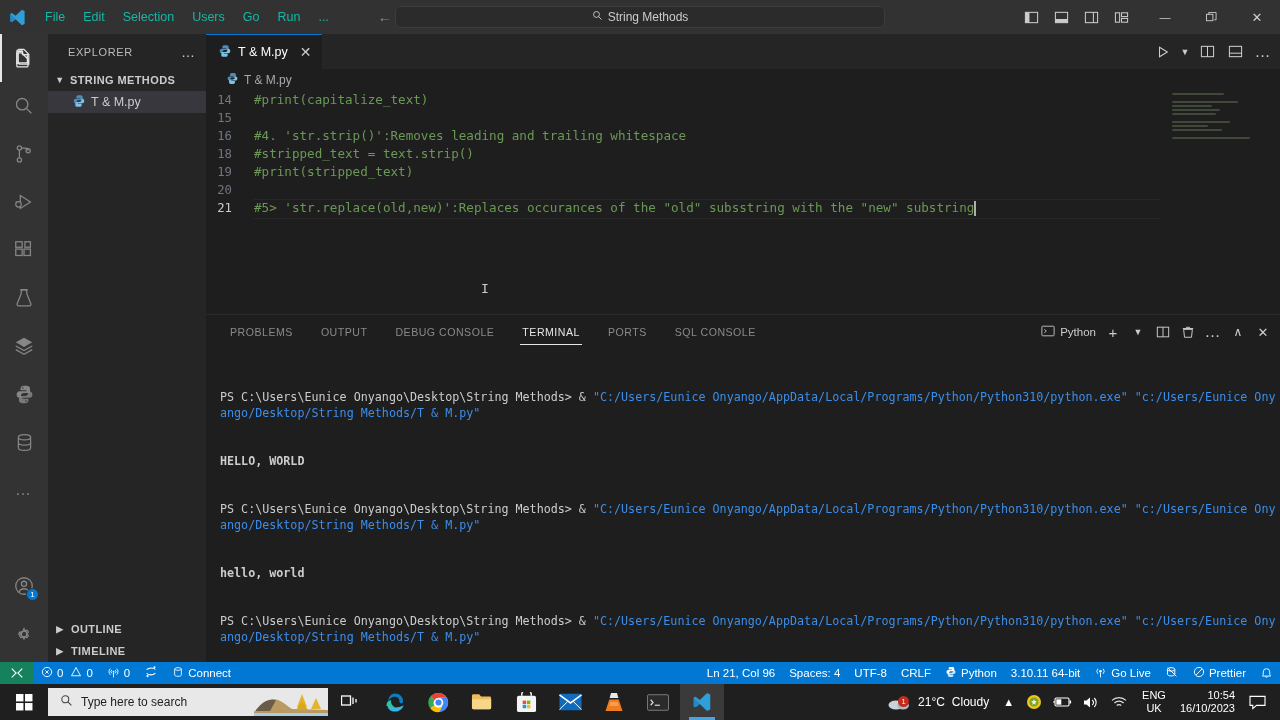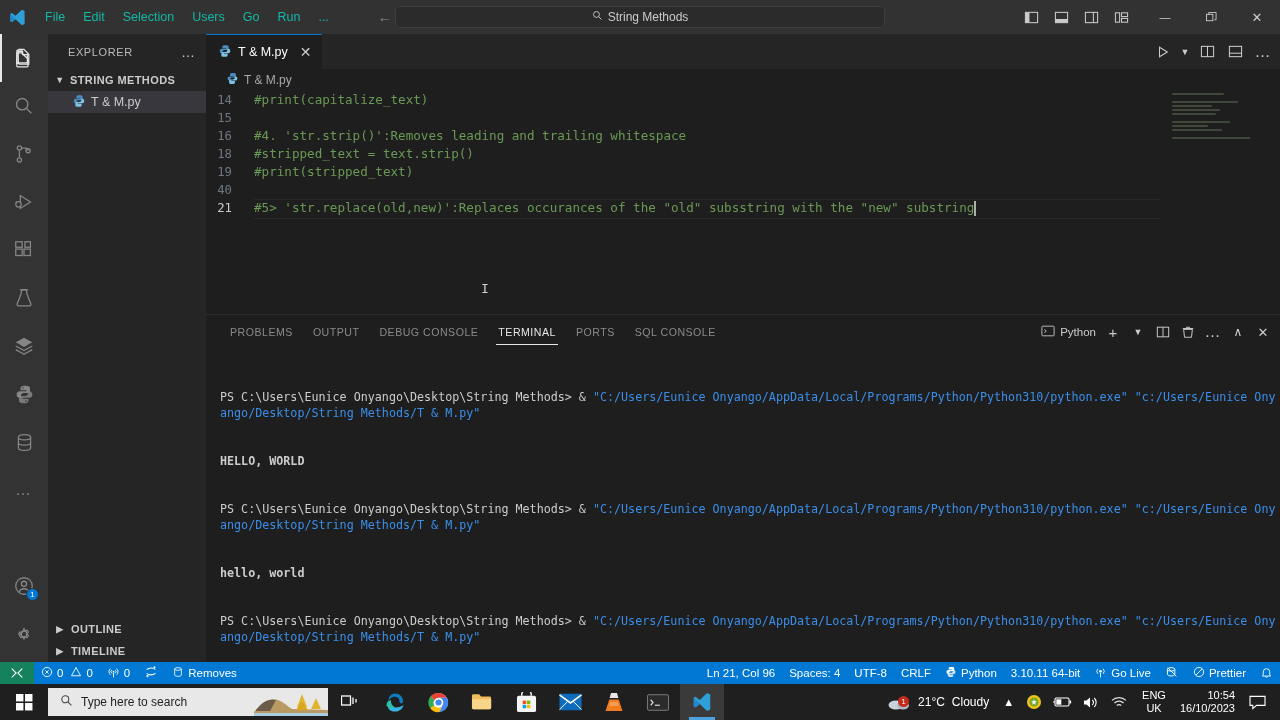--- a/index.html
+++ b/index.html
@@ -157,21 +157,21 @@
   .mm-line { height: 2px; margin-bottom: 2px; border-radius: 1px; }
 
   
   .panel {
     position: absolute; left: 206px; top: 314px; width: 1074px; height: 348px;
     background: #1e1e1e;
     border-top: 1px solid #2b2b2b;
   }
   .panel-tabs {
     height: 34px; display: flex; align-items: flex-end;
-    padding-left: 14px; gap: 0;
+    padding-left: 14px; gap: 8px;
     position: relative;
   }
   .panel-tab {
     font-size: 10.6px; letter-spacing: 0.5px; color: #8a8a8a;
     padding: 0 10px; height: 34px; display: flex; align-items: center;
     position: relative;
   }
   .panel-tab.active { color: #e7e7e7; }
   .panel-tab.active::after {
     content: ""; position: absolute; left: 8px; right: 8px; bottom: 4px; height: 1px;
@@ -480,21 +480,21 @@
         </div>
         <div class="code-line">
           <span class="lineno">18</span>
           <span class="linetext">#stripped_text = text.strip()</span>
         </div>
         <div class="code-line">
           <span class="lineno">19</span>
           <span class="linetext">#print(stripped_text)</span>
         </div>
         <div class="code-line">
-          <span class="lineno">40</span>
+          <span class="lineno">20</span>
           <span class="linetext"></span>
         </div>
         <div class="code-line cur">
           <span class="lineno">21</span>
           <span class="linetext">#5&gt; 'str.replace(old,new)':Replaces occurances of the "old" subsstring with the "new" substring</span>
             <span class="caret"></span>
         </div>
       </div>
       <div class="mouse-caret">I</div>
       <div class="minimap">
@@ -608,21 +608,21 @@
           </svg>
       </span>
     </div>
     <div class="sb-item">
       <span>
         <svg width="12" height="12" viewBox="0 0 16 16">
             <ellipse cx="8" cy="4" rx="4.5" ry="1.8" fill="none" stroke="#ffffff" stroke-width="1.1"></ellipse>
             <path d="M3.5 4v8c0 1 2 1.8 4.5 1.8s4.5-.8 4.5-1.8V4" fill="none" stroke="#ffffff" stroke-width="1.1"></path>
           </svg>
       </span>
-      <span>Removes</span>
+      <span>Connect</span>
     </div>
 
     <div class="sb-right">
       <div class="sb-item">Ln 21, Col 96</div>
       <div class="sb-item">Spaces: 4</div>
       <div class="sb-item">UTF-8</div>
       <div class="sb-item">CRLF</div>
       <div class="sb-item">
         <span>
           <svg width="12" height="12" viewBox="0 0 16 16">

